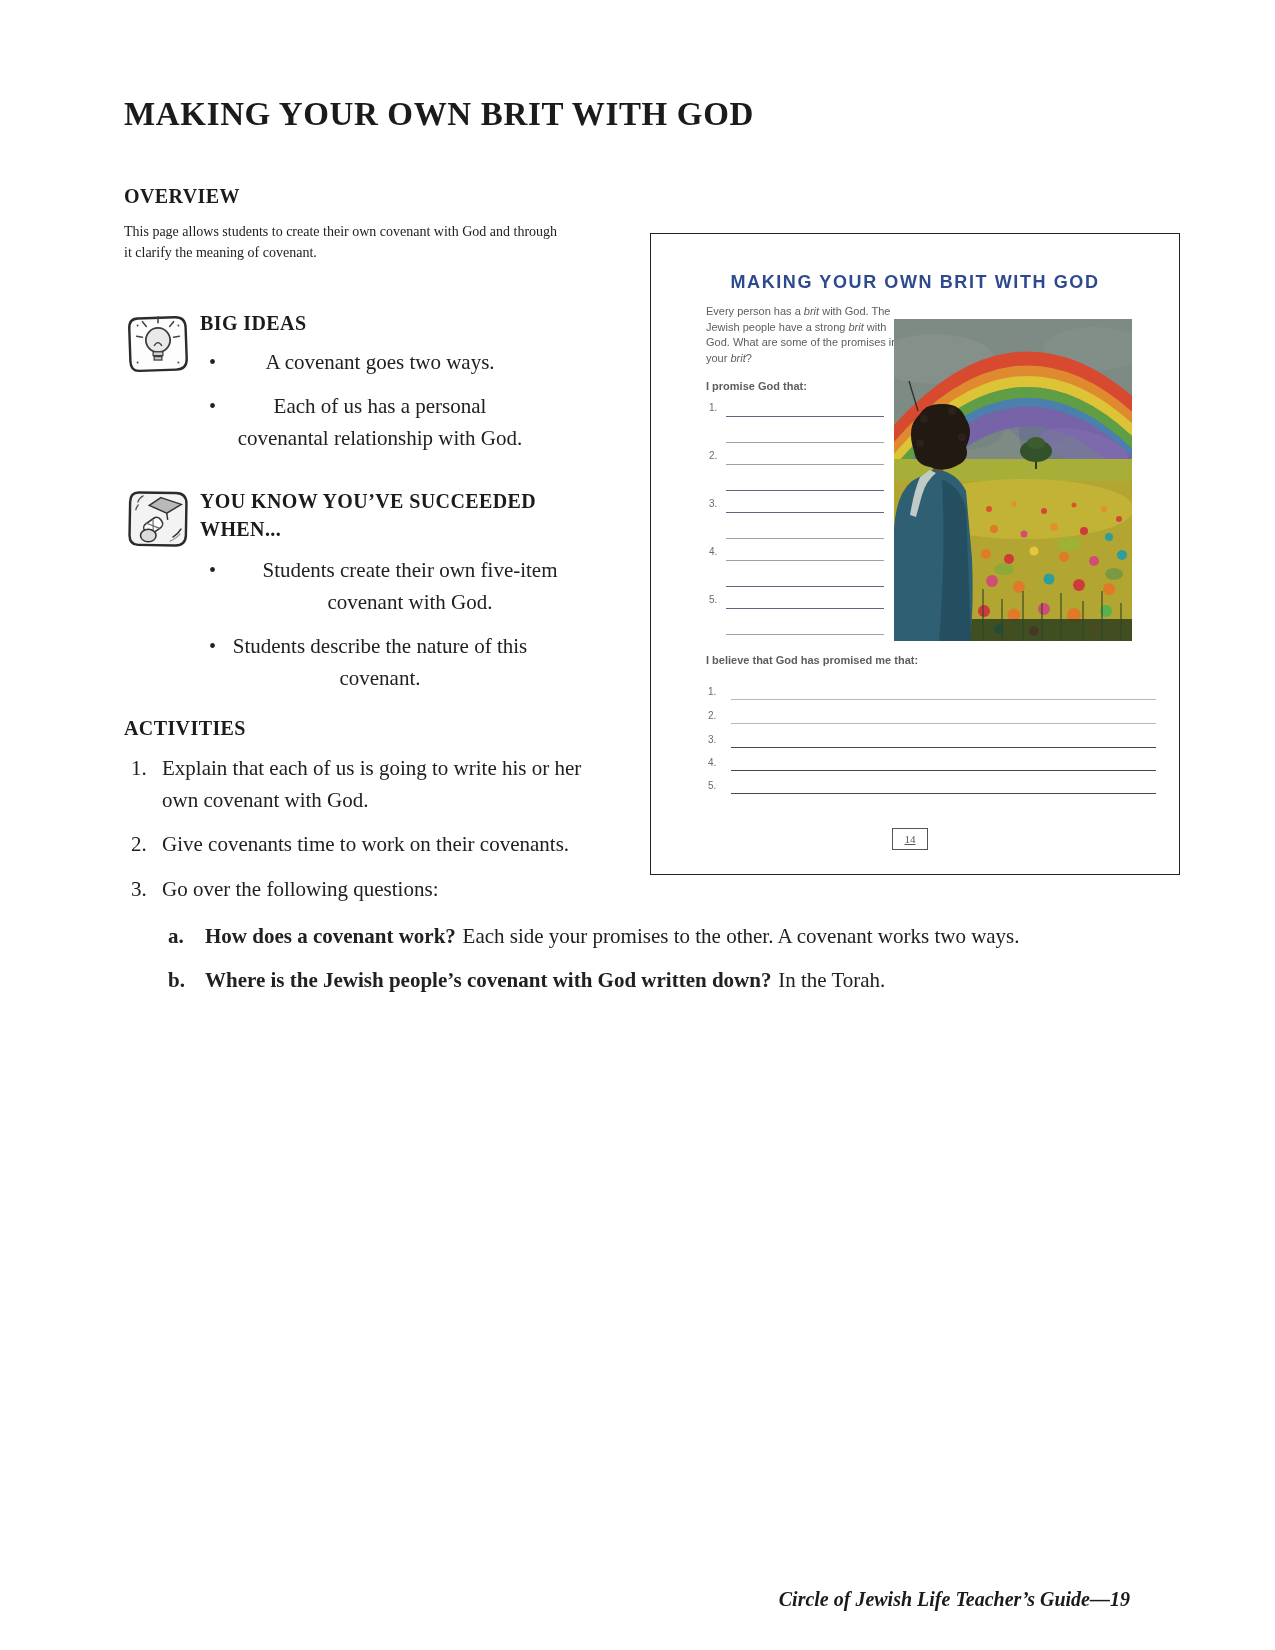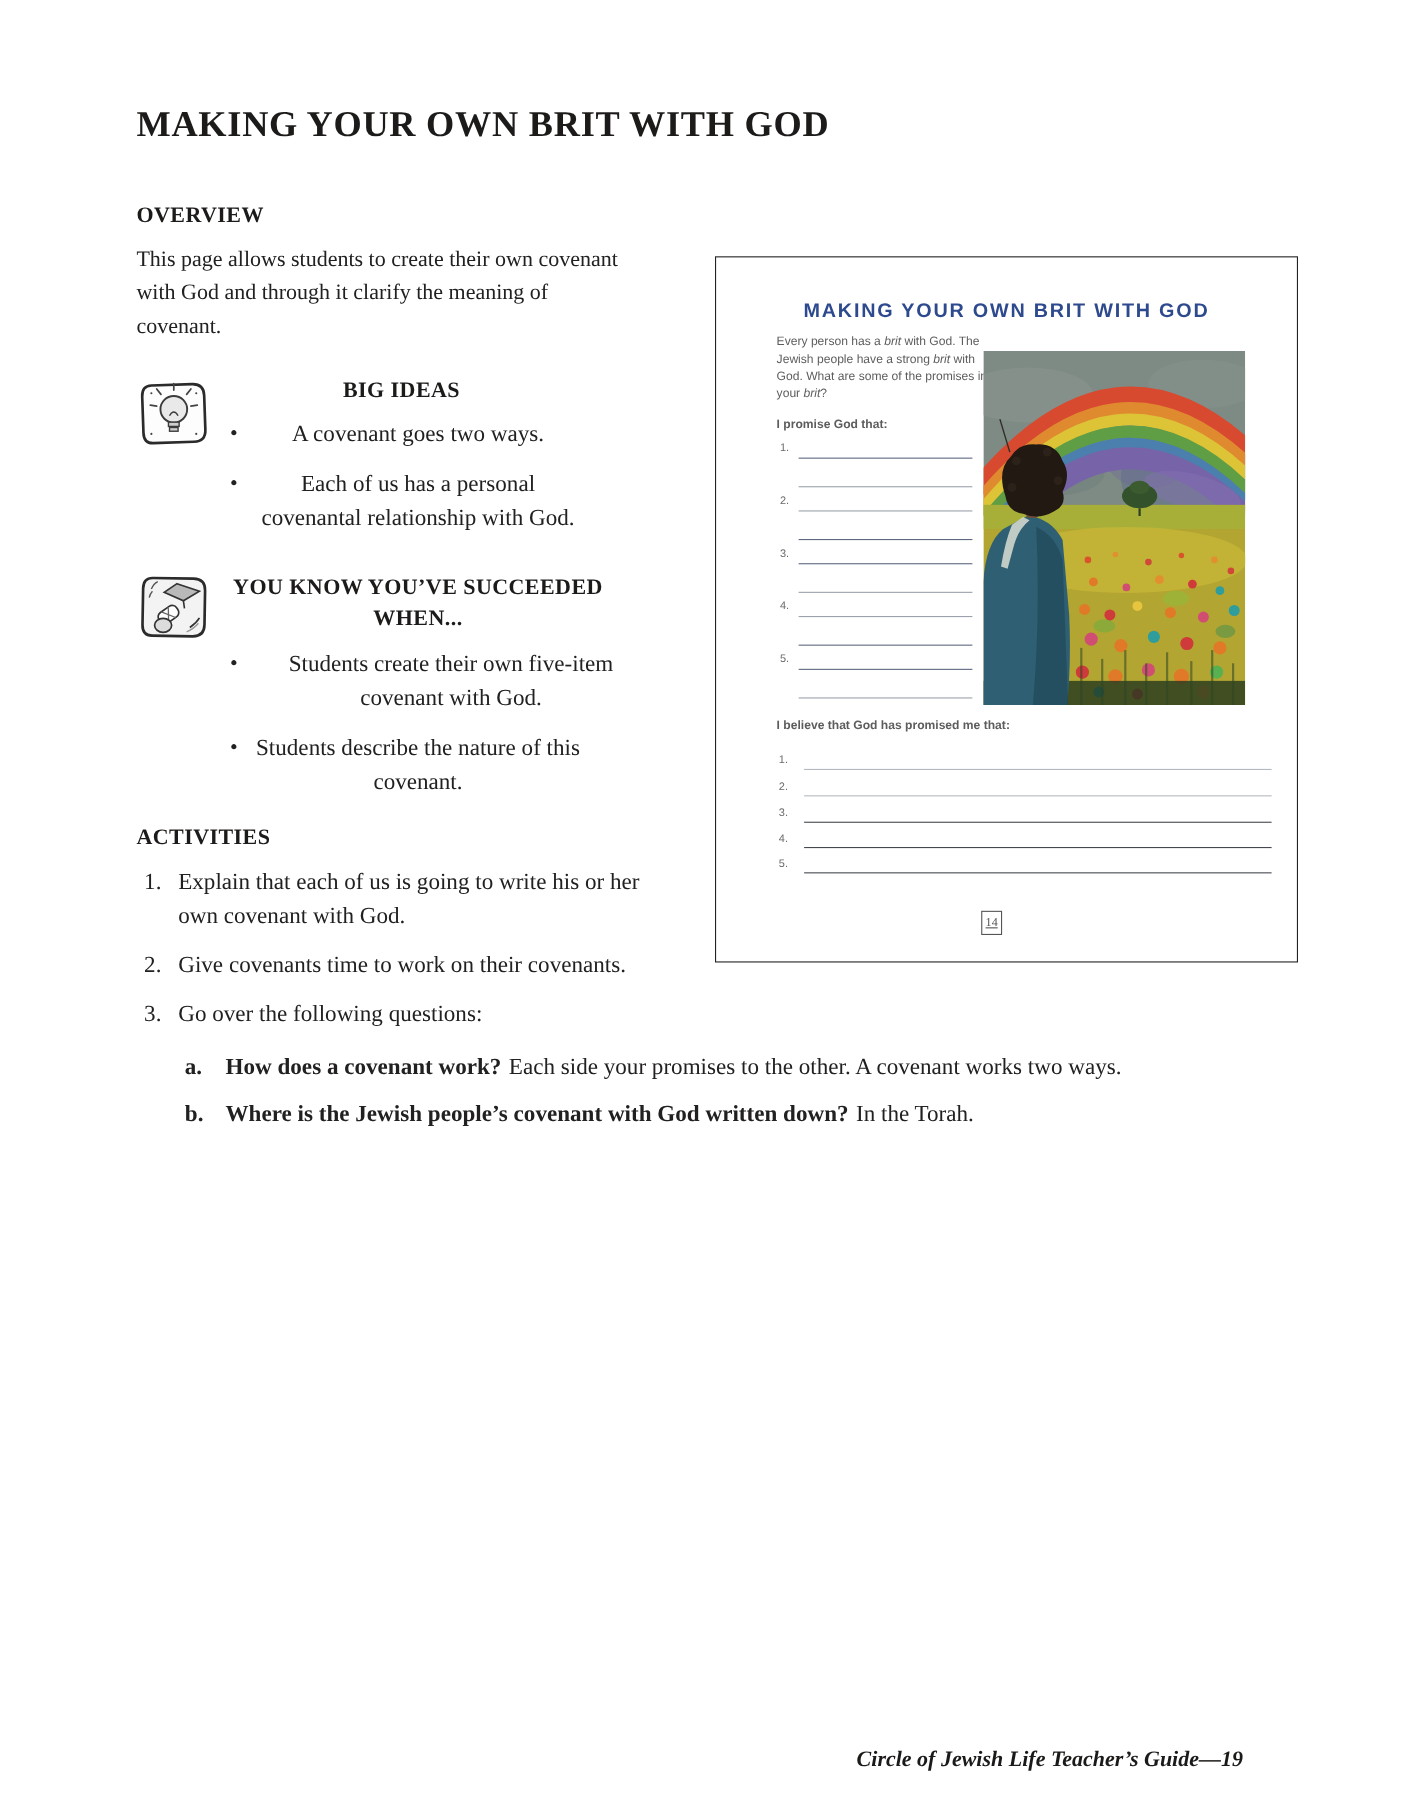--- a/index.html
+++ b/index.html
@@ -10,27 +10,27 @@
     padding:96px 95px 0 124px; overflow:hidden;
   }
   h1.doc-title {
     font-size:33px; font-weight:700; letter-spacing:.02em; color:#1d1b19;
     margin-bottom:52px;
   }
   h2.sec-head {
     font-size:20px; font-weight:700; letter-spacing:.02em; color:#1d1b19;
     margin-bottom:13px;
   }
-  .overview-p { font-size:20px; line-height:1.52; max-width:440px; margin-bottom:30px; }
+  .overview-p { font-size:14px; line-height:1.52; max-width:440px; margin-bottom:46px; }
 
   .icon-row { display:flex; align-items:flex-start; margin-bottom:22px; }
   .icon-box { width:68px; flex:0 0 68px; margin-right:8px; margin-top:0; }
   .icon-box svg { display:block; }
   .icon-col { padding-top:2px; }
-  .icon-col .sec-head { margin-bottom:12px;text-align:center; }
+  .icon-col .sec-head { margin-bottom:12px; }
   .head-narrow { max-width:360px; line-height:1.4; }
 
   ul.bullets { list-style:none; margin-top:2px;text-align:center; }
   ul.bullets li {
     position:relative; font-size:21px; line-height:1.5;
     padding-left:30px; margin-bottom:13px;
   }
   ul.bullets li::before {
     content:"•"; position:absolute; left:9px; top:0; font-size:20px; color:#222;
   }
@@ -82,21 +82,21 @@
   .ws-num {
     position:absolute; font-size:10px; color:#6a6a6a;
   }
   .pline { position:absolute; left:75px; width:158px; height:0; border-bottom:1px solid #5d6880; }
   .pline.alt { border-color:#9ba2ac; }
   .bline { position:absolute; left:80px; width:425px; height:0; border-bottom:1px solid #45494f; }
   .bline.light { border-color:#b4b9bf; }
   .ws-painting { position:absolute; left:243px; top:85px; width:238px; height:322px; }
   .ws-painting svg { display:block; }
   .ws-pagenum {
-    position:absolute; left:241px; top:594px; width:19px; height:22px;
+    position:absolute; left:241px; top:594px; width:36px; height:22px;
     border:1px solid #555; color:#555; font-family:"Liberation Serif", serif;
     font-size:11px; display:flex; align-items:center; justify-content:center;text-decoration:underline;
   }
 </style>
 </head>
 <body>
 
 <div class="page">
 
   <h1 class="doc-title">MAKING YOUR OWN BRIT WITH GOD</h1>

